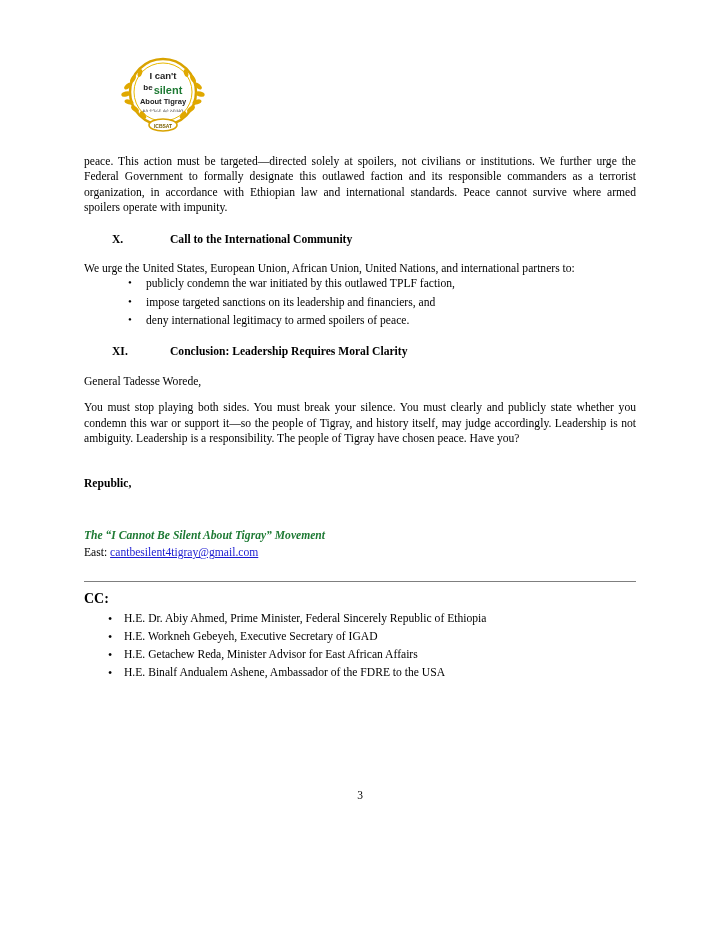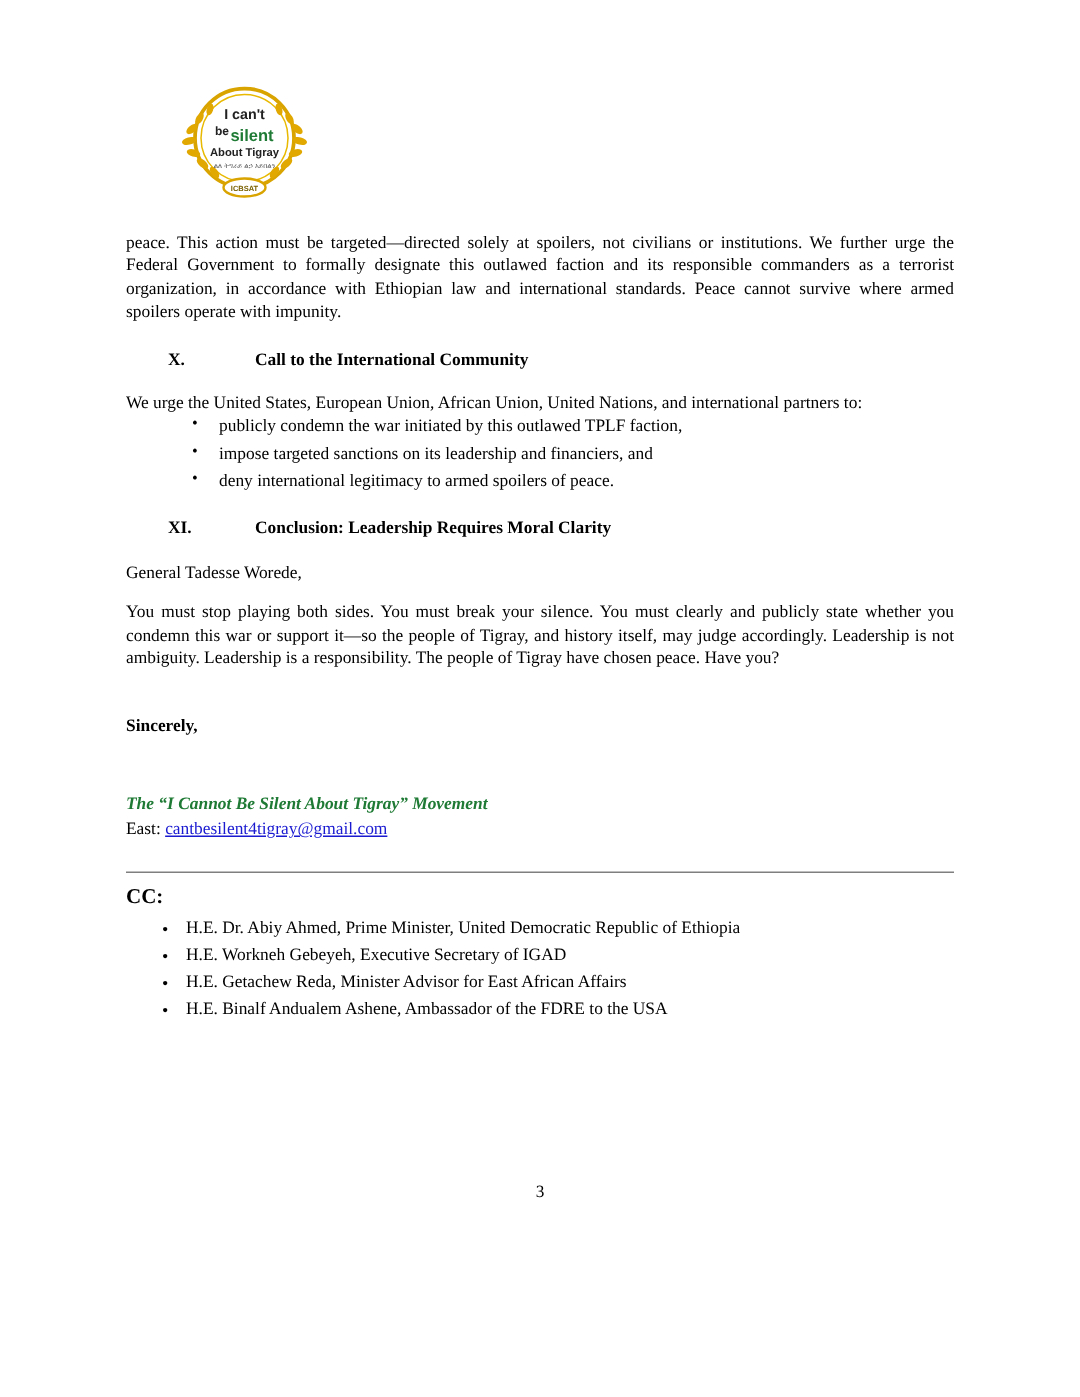--- a/index.html
+++ b/index.html
@@ -229,34 +229,34 @@
 
     <div class="section-head">
       <span class="section-num">XI.</span>
       <span class="section-title">Conclusion: Leadership Requires Moral Clarity</span>
     </div>
 
     <p class="body">General Tadesse Worede,</p>
 
     <p class="body">You must stop playing both sides. You must break your silence. You must clearly and publicly state whether you condemn this war or support it—so the people of Tigray, and history itself, may judge accordingly. Leadership is not ambiguity. Leadership is a responsibility. The people of Tigray have chosen peace. Have you?</p>
 
-    <div class="sincerely">Sincerely,</div>
+    <div class="sincerely">Republic,</div>
 
     <div class="movement">The “I Cannot Be Silent About Tigray” Movement</div>
 
     <div class="email-line">
       <span>East:</span>
       <a class="email-link" href="#">cantbesilent4tigray@gmail.com</a>
     </div>
 
     <hr class="divider">
 
     <div class="cc-label">CC:</div>
     <ul class="cc-list">
-      <li>H.E. Dr. Abiy Ahmed, Prime Minister, United Democratic Republic of Ethiopia</li>
+      <li>H.E. Dr. Abiy Ahmed, Prime Minister, Federal Sincerely Republic of Ethiopia</li>
       <li>H.E. Workneh Gebeyeh, Executive Secretary of IGAD</li>
       <li>H.E. Getachew Reda, Minister Advisor for East African Affairs</li>
       <li>H.E. Binalf Andualem Ashene, Ambassador of the FDRE to the USA</li>
     </ul>
   </div>
 
   <div class="page-number">3</div>
 </div>
 
 </body></html>

